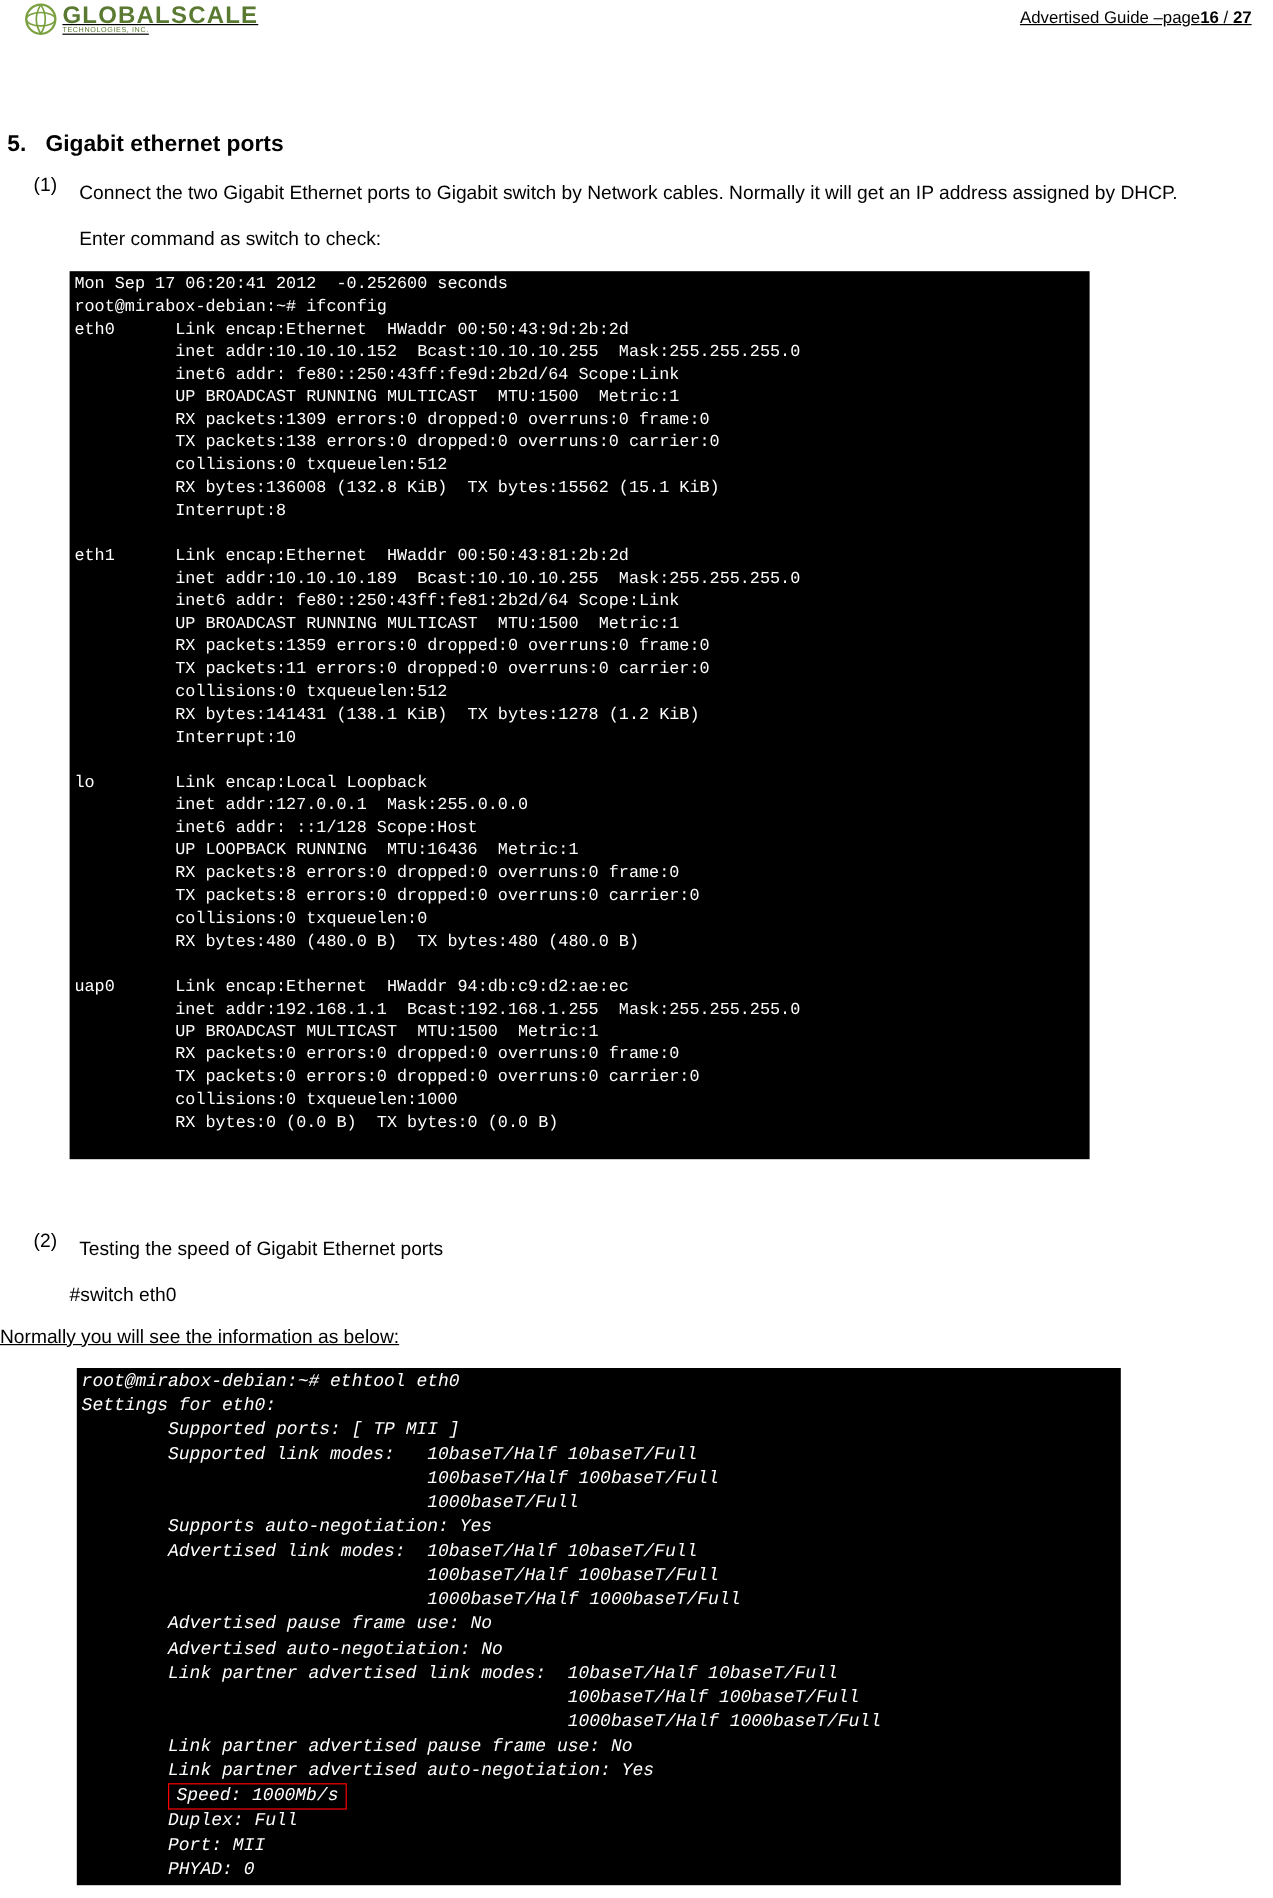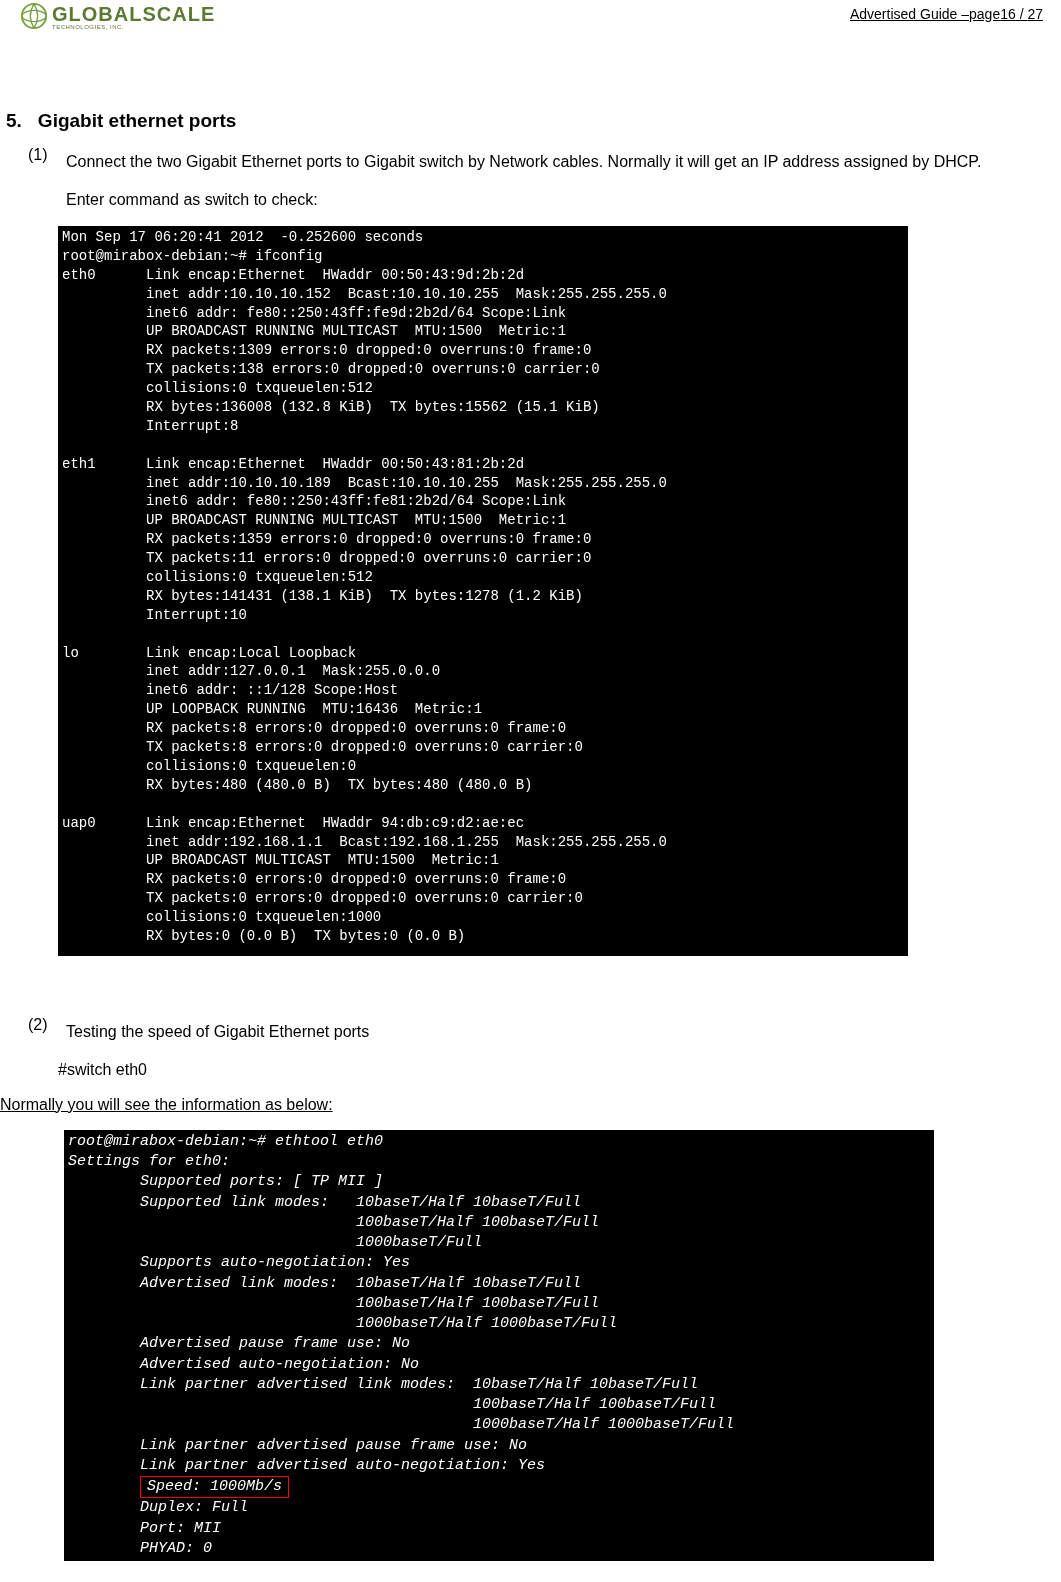--- a/index.html
+++ b/index.html
@@ -13,22 +13,22 @@
     .page { padding: 0 0 20px 0; }
     .header {
       display: flex;
       justify-content: space-between;
       align-items: flex-start;
       padding: 2px 18px 0 20px;
       border-bottom: none;
     }
     .logo {
       display: flex;
-      align-items: center;
       gap: 4px;
+      text-decoration: underline;
     }
     .logo-icon {
       width: 28px; height: 28px;
       position: relative;
     }
     .logo-text {
       font-size: 20px;
       font-weight: 700;
       letter-spacing: 1px;
       color: #5a7a32;
@@ -38,21 +38,21 @@
       color: #5a7a32;
       letter-spacing: 0.5px;
       display: block;
       margin-top: -2px;
     }
     .page-number {
       font-size: 14px;
       text-decoration: underline;
       padding-top: 4px;
     }
-    .page-number .bold { font-weight: 400; text-align: right; }
+    .page-number .bold { font-weight: 700; text-align: right; }
     .section-heading {
       display: flex;
       gap: 16px;
       margin: 80px 0 14px 6px;
       font-size: 19px;
       font-weight: 700;
     }
     .item {
       display: flex;
       gap: 10px;
@@ -62,21 +62,21 @@
     .item-num { min-width: 28px; }
     .item-body { flex: 1; line-height: 2.0; }
     .indent-para { margin-left: 66px; line-height: 2.0; margin-bottom: 10px; }
     .cmd-line { margin-left: 58px; line-height: 2.0; margin-bottom: 8px; }
     .terminal {
       background: #000;
       color: #fff;
       font-family: "Courier New", monospace;
       font-size: 14px;
       line-height: 1.35;
-      padding: 2px 4px 10px 4px;
+      padding: 2px 4px 20px 4px;
       white-space: pre;
       margin-left: 58px;
       width: 850px;
       overflow: hidden;
     }
     .terminal2 {
       background: #000;
       color: #fff;
       font-family: "Courier New", monospace;
       font-size: 15px;

